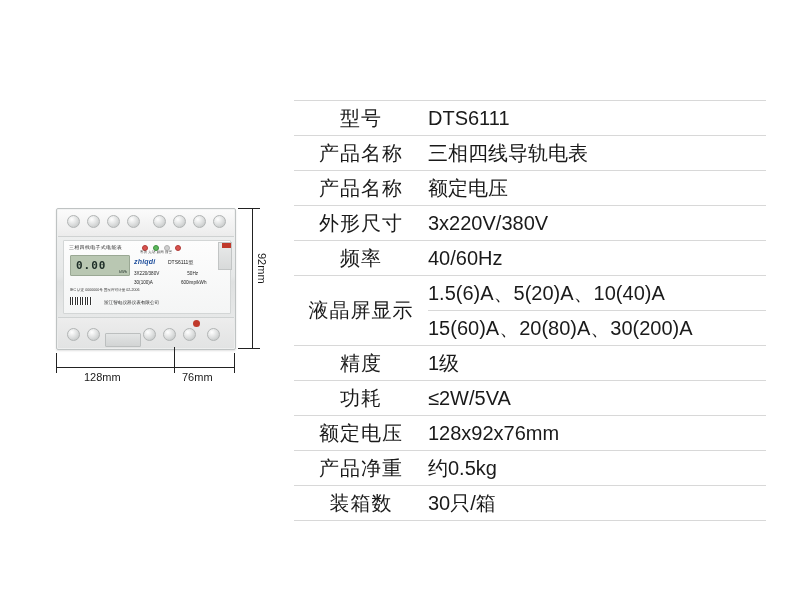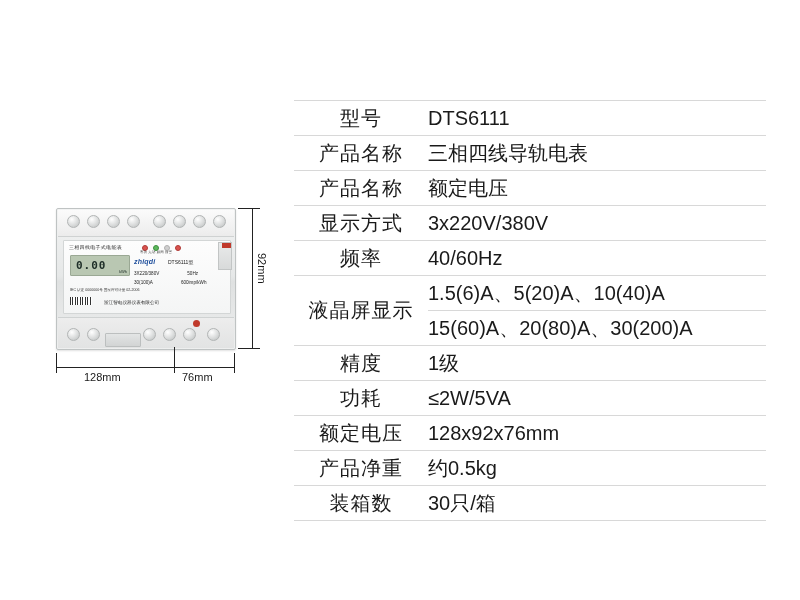--- a/index.html
+++ b/index.html
@@ -402,21 +402,21 @@
         </tr>
         <tr>
           <td class="label">产品名称</td>
           <td class="value">三相四线导轨电表</td>
         </tr>
         <tr>
           <td class="label">产品名称</td>
           <td class="value">额定电压</td>
         </tr>
         <tr>
-          <td class="label">显示方式</td>
+          <td class="label">外形尺寸</td>
           <td class="value">3x220V/380V</td>
         </tr>
         <tr>
           <td class="label">频率</td>
           <td class="value">40/60Hz</td>
         </tr>
         <tr>
           <td class="label nb rowspan-label" rowspan="2">液晶屏显示</td>
           <td class="value nb">1.5(6)A、5(20)A、10(40)A</td>
         </tr>

